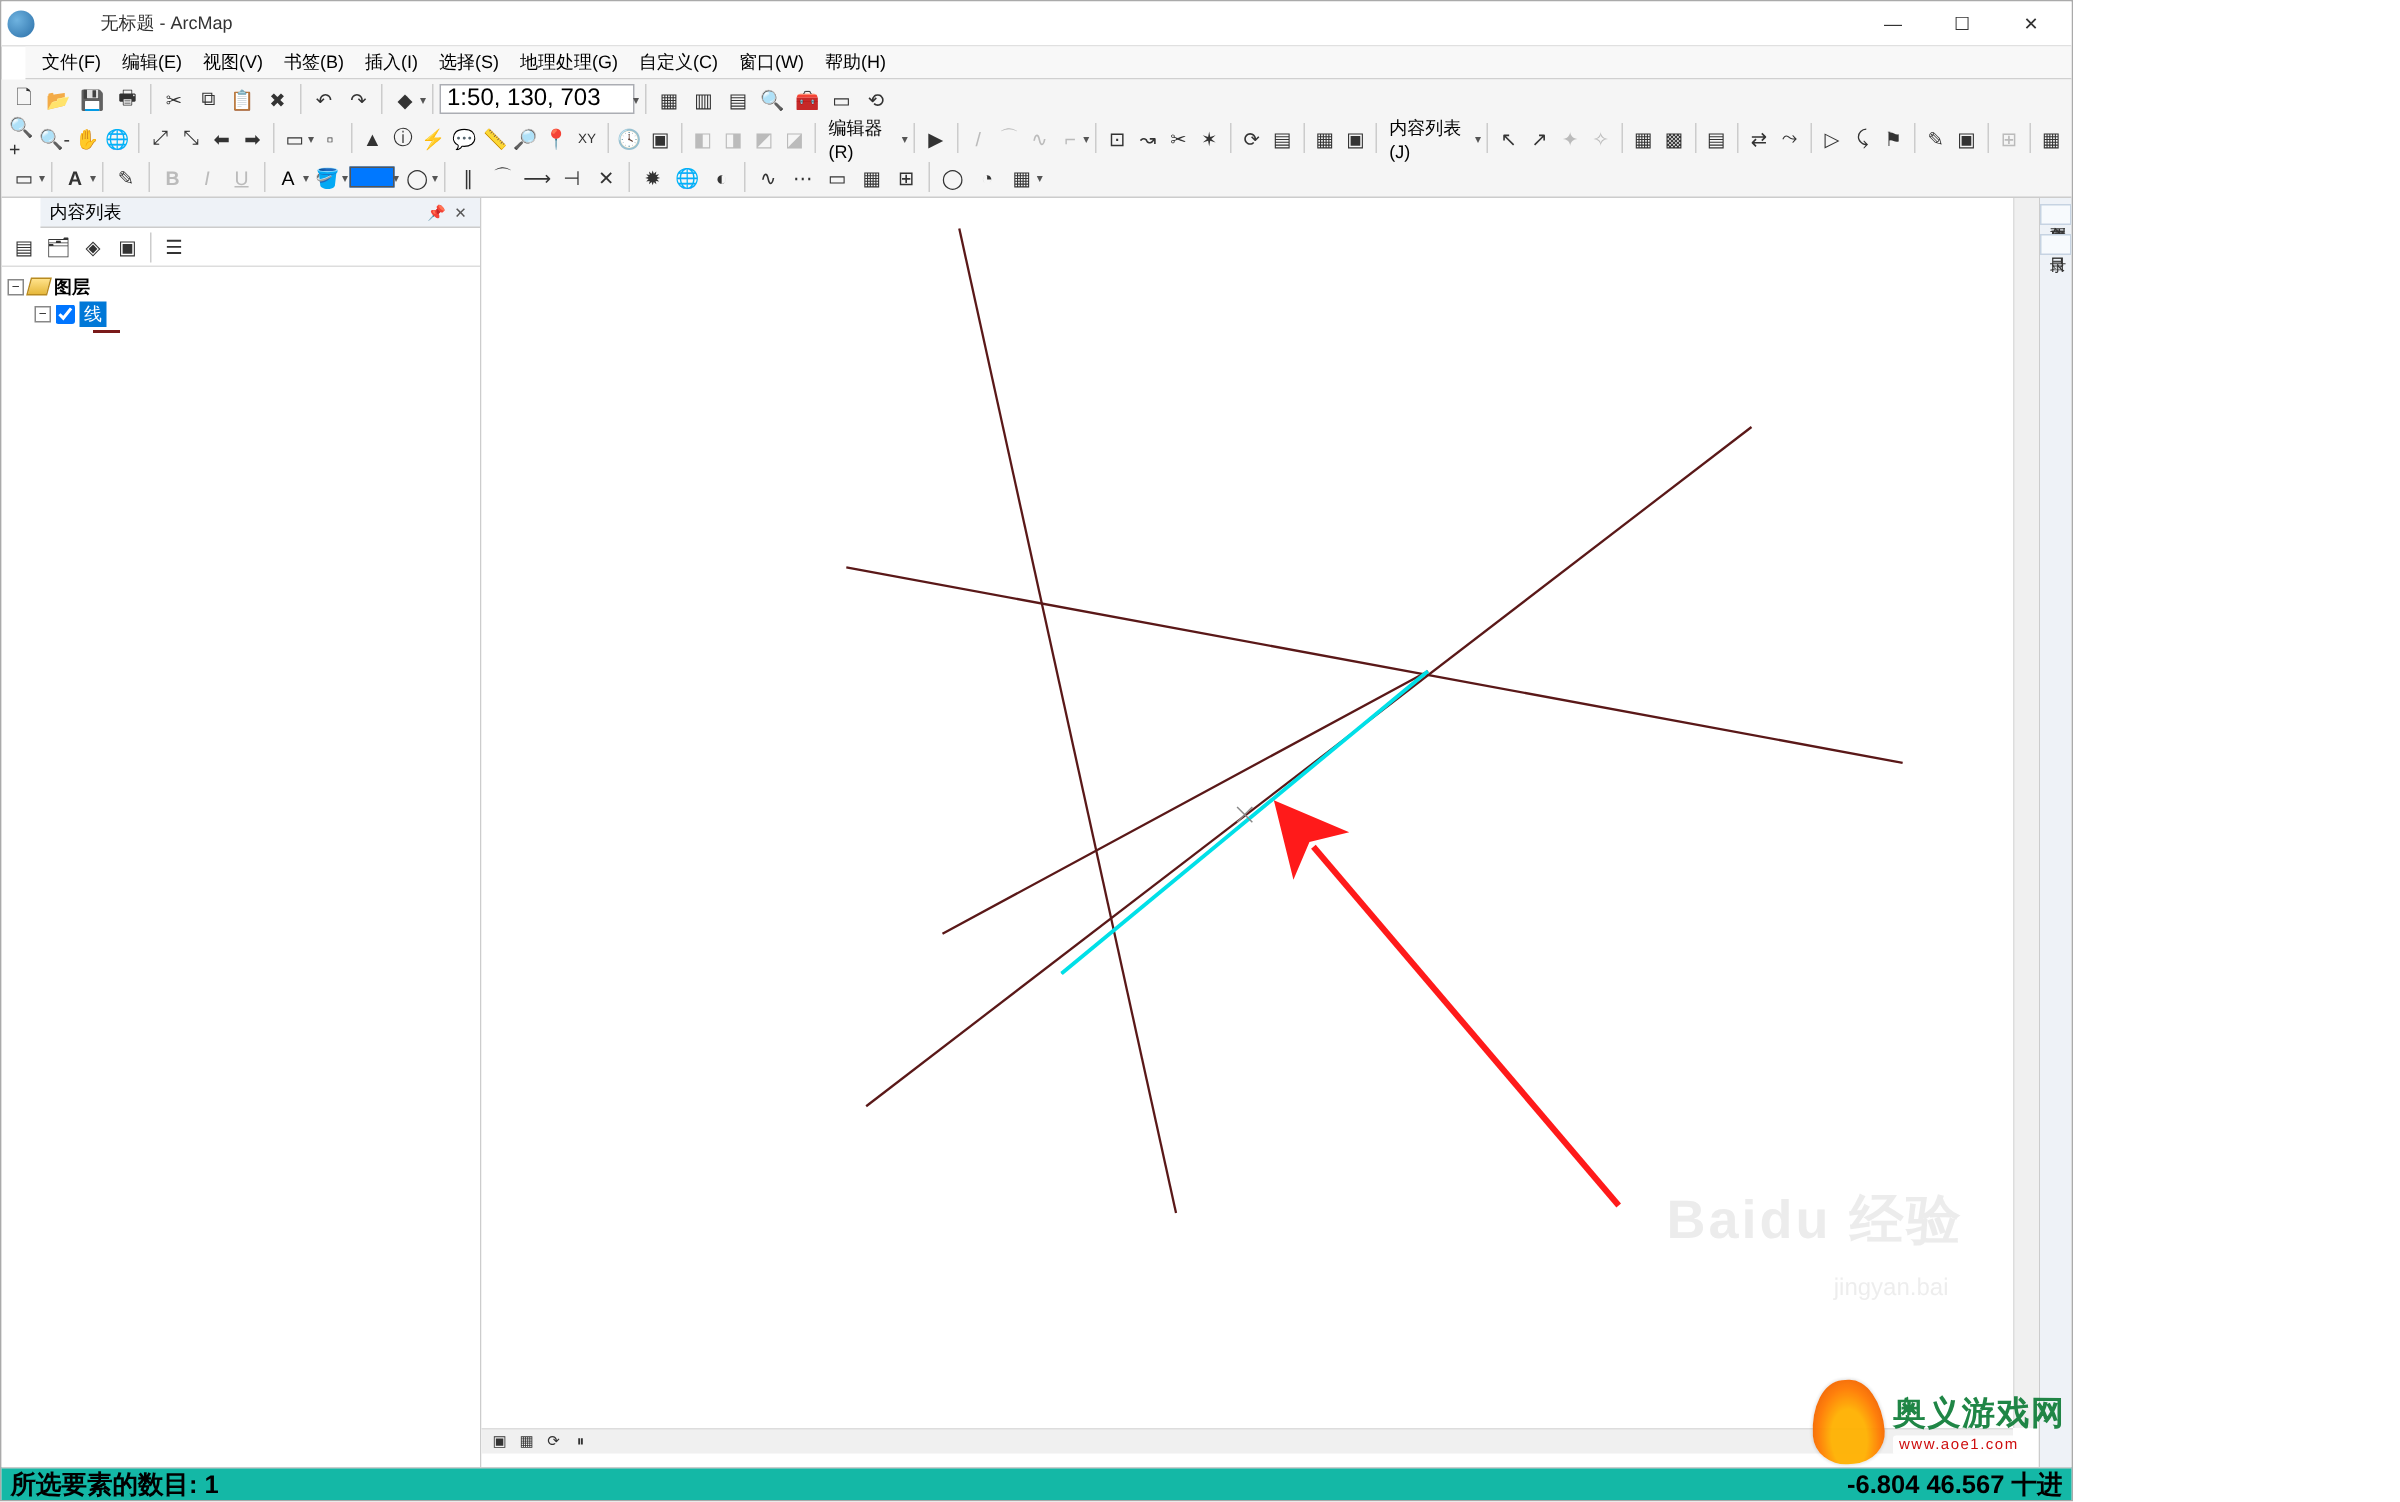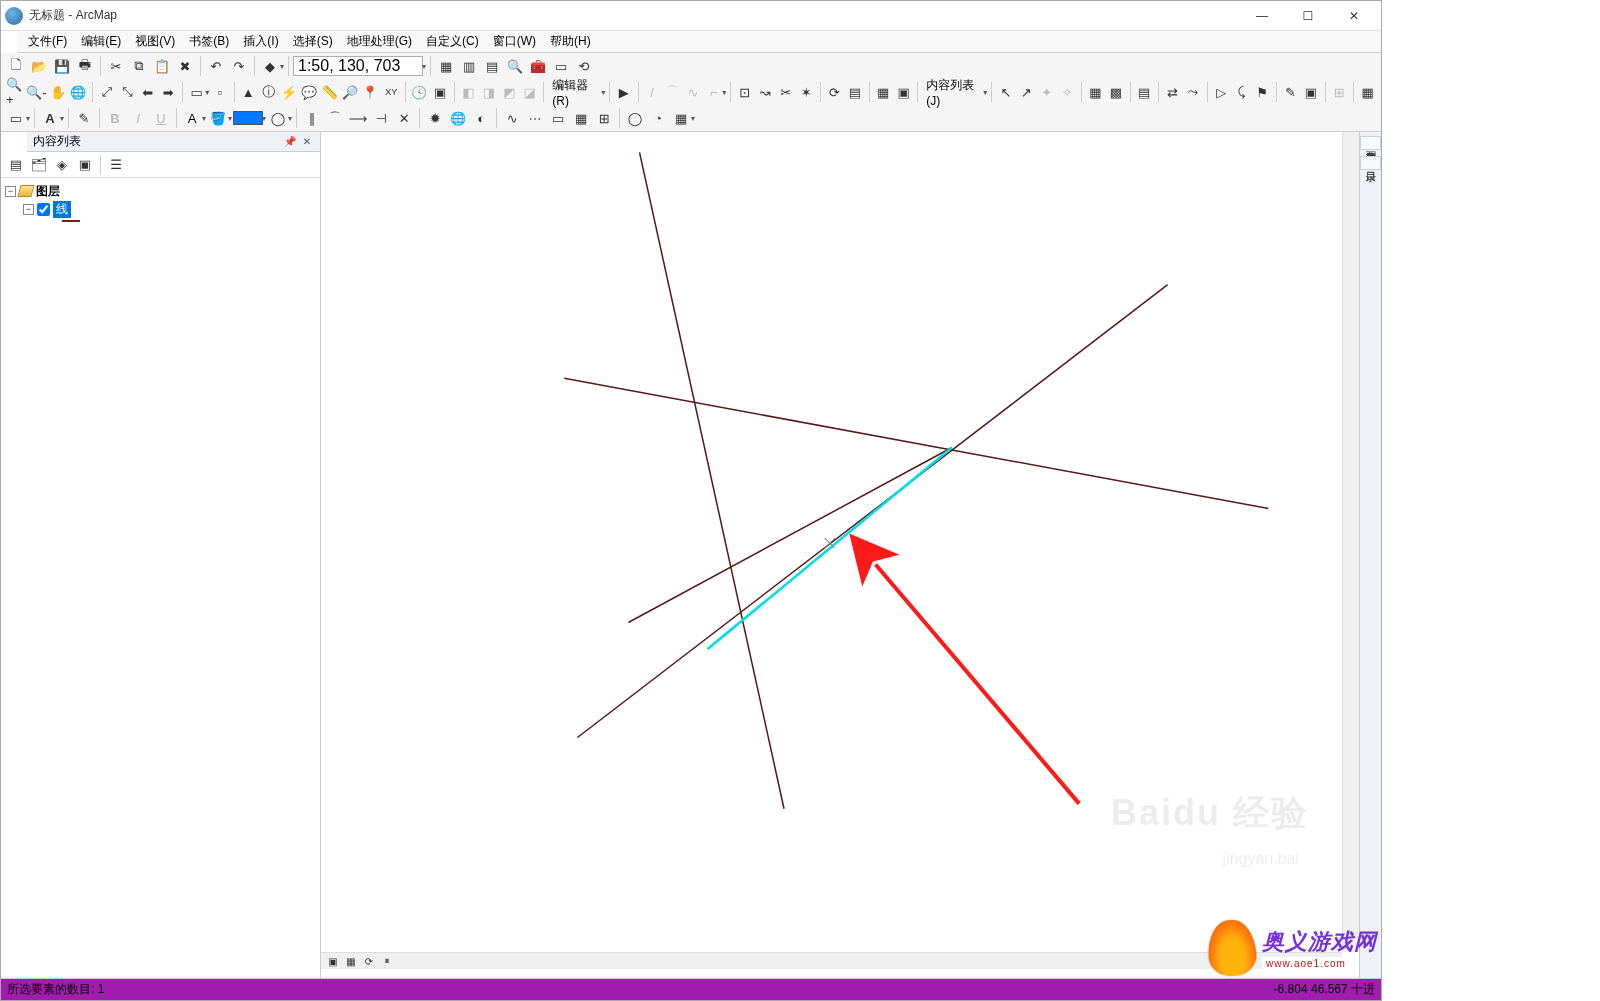--- a/index.html
+++ b/index.html
@@ -1,18 +1,18 @@
 <!DOCTYPE html>
 <html><head>
 <meta charset="utf-8">
 <style>
 * { margin: 0; padding: 0; box-sizing: border-box; }
 body { font-family: "Microsoft YaHei", Tahoma, sans-serif; font-size: 12px; background: #fff; overflow: hidden; }
 .window { width: 1382px; height: 1001px; display: flex; flex-direction: column; border: 1px solid #aaa; position: relative; }
-.titlebar { height: 30px; background: #fff; display: flex; align-items: center; padding: 0 4px; border-bottom: 1px solid #e0e0e0; }
+.titlebar { height: 30px; background: #fff; display: flex; align-items: center; padding: 0 4px; border-bottom: 1px solid #e0e0e0; gap: 38px; }
 .titlebar .app-icon { width: 18px; height: 18px; border-radius: 50%; background: radial-gradient(circle at 35% 35%, #6fb3e0, #2a6fa8); margin-right: 6px; }
 .titlebar .title { flex: 1; color: #333; }
 .winbtns { display: flex; }
 .winbtn { width: 46px; height: 30px; display: flex; align-items: center; justify-content: center; color: #333; }
 .menubar { height: 22px; display: flex; align-items: center; padding: 0 4px; border-bottom: 1px solid #d0d0d0; background: #f8f8f8; margin-left: 16px; }
 .menu-item { padding: 2px 7px; color: #000; cursor: default; }
 .toolbars { background: #f5f5f5; border-bottom: 1px solid #ccc; }
 .toolbar-row { display: flex; align-items: center; height: 26px; padding: 1px 4px; gap: 1px; flex-wrap: nowrap; }
 .tbtn { width: 22px; height: 22px; display: flex; align-items: center; justify-content: center; border: 1px solid transparent; border-radius: 2px; cursor: default; color: #333; font-size: 13px; }
 .tbtn.disabled { color: #bbb; }
@@ -34,26 +34,26 @@
 .tree-row input[type=checkbox] { width: 13px; height: 13px; }
 .layer-name-sel { background: #0078d7; color: #fff; padding: 0 3px; }
 .line-symbol { width: 18px; height: 2px; background: #7a1a1a; margin-left: 57px; margin-top: 2px; }
 .map-area { flex: 1; position: relative; background: #fff; }
 .map-canvas { position: absolute; inset: 0; }
 .map-scrollbar-v { position: absolute; right: 0; top: 0; bottom: 26px; width: 17px; background: #f0f0f0; border-left: 1px solid #ddd; }
 .map-scrollbar-h { position: absolute; left: 0; right: 17px; bottom: 9px; height: 17px; background: #f0f0f0; border-top: 1px solid #ddd; display: flex; align-items: center; }
 .map-bottom-btns { display: flex; align-items: center; gap: 2px; padding: 0 4px; }
 .side-tabs { width: 22px; background: #eef2f7; border-left: 1px solid #ccc; display: flex; flex-direction: column; align-items: center; padding-top: 4px; gap: 6px; }
 .side-tab { writing-mode: vertical-rl; font-size: 11px; padding: 6px 2px; border: 1px solid #c6d3e2; background: #f7fafd; color: #333; }
-.statusbar { height: 22px; border-top: 1px solid #ccc; background: #a21caf; display: flex; align-items: center; padding: 0 6px; font-size: 12px; }
+.statusbar { height: 22px; border-top: 1px solid #ccc; background: #14b8a6; display: flex; align-items: center; padding: 0 6px; font-size: 17px; font-weight: bold; }
 .statusbar .spacer { flex: 1; }
 .watermark-logo { position: absolute; right: 4px; bottom: 24px; display: flex; align-items: center; gap: 6px; opacity: 0.95; pointer-events: none; }
 .watermark-logo .flame { width: 48px; height: 56px; background: radial-gradient(ellipse at 50% 70%, #ffb100 35%, #ff7b00 60%, #e84e00 90%); border-radius: 50% 50% 50% 50% / 70% 70% 40% 40%; transform: rotate(-4deg); box-shadow: 0 0 3px rgba(0,0,0,0.2); }
 .watermark-logo .txt { display: flex; flex-direction: column; align-items: flex-start; }
-.watermark-logo .cn { font-size: 22px; font-weight: 700; color: #6d28d9; letter-spacing: 1px; font-family: "Microsoft YaHei"; font-style: italic; }
+.watermark-logo .cn { font-size: 22px; font-weight: 700; color: #15803d; letter-spacing: 1px; font-family: "Microsoft YaHei"; }
 .watermark-logo .en { font-size: 10px; color: #c00; background: #fff; padding: 1px 4px; border-radius: 2px; letter-spacing: 1px; }
 .baidu-wm { position: absolute; right: 50px; bottom: 140px; color: #ddd; font-size: 36px; font-weight: 700; letter-spacing: 2px; opacity: 0.55; pointer-events: none; font-family: Arial; }
 .baidu-sub { position: absolute; right: 60px; bottom: 110px; color: #e0e0e0; font-size: 16px; opacity: 0.55; pointer-events: none; }
 </style>
 </head>
 <body>
 
 <div class="window">
 
   <div class="titlebar">

